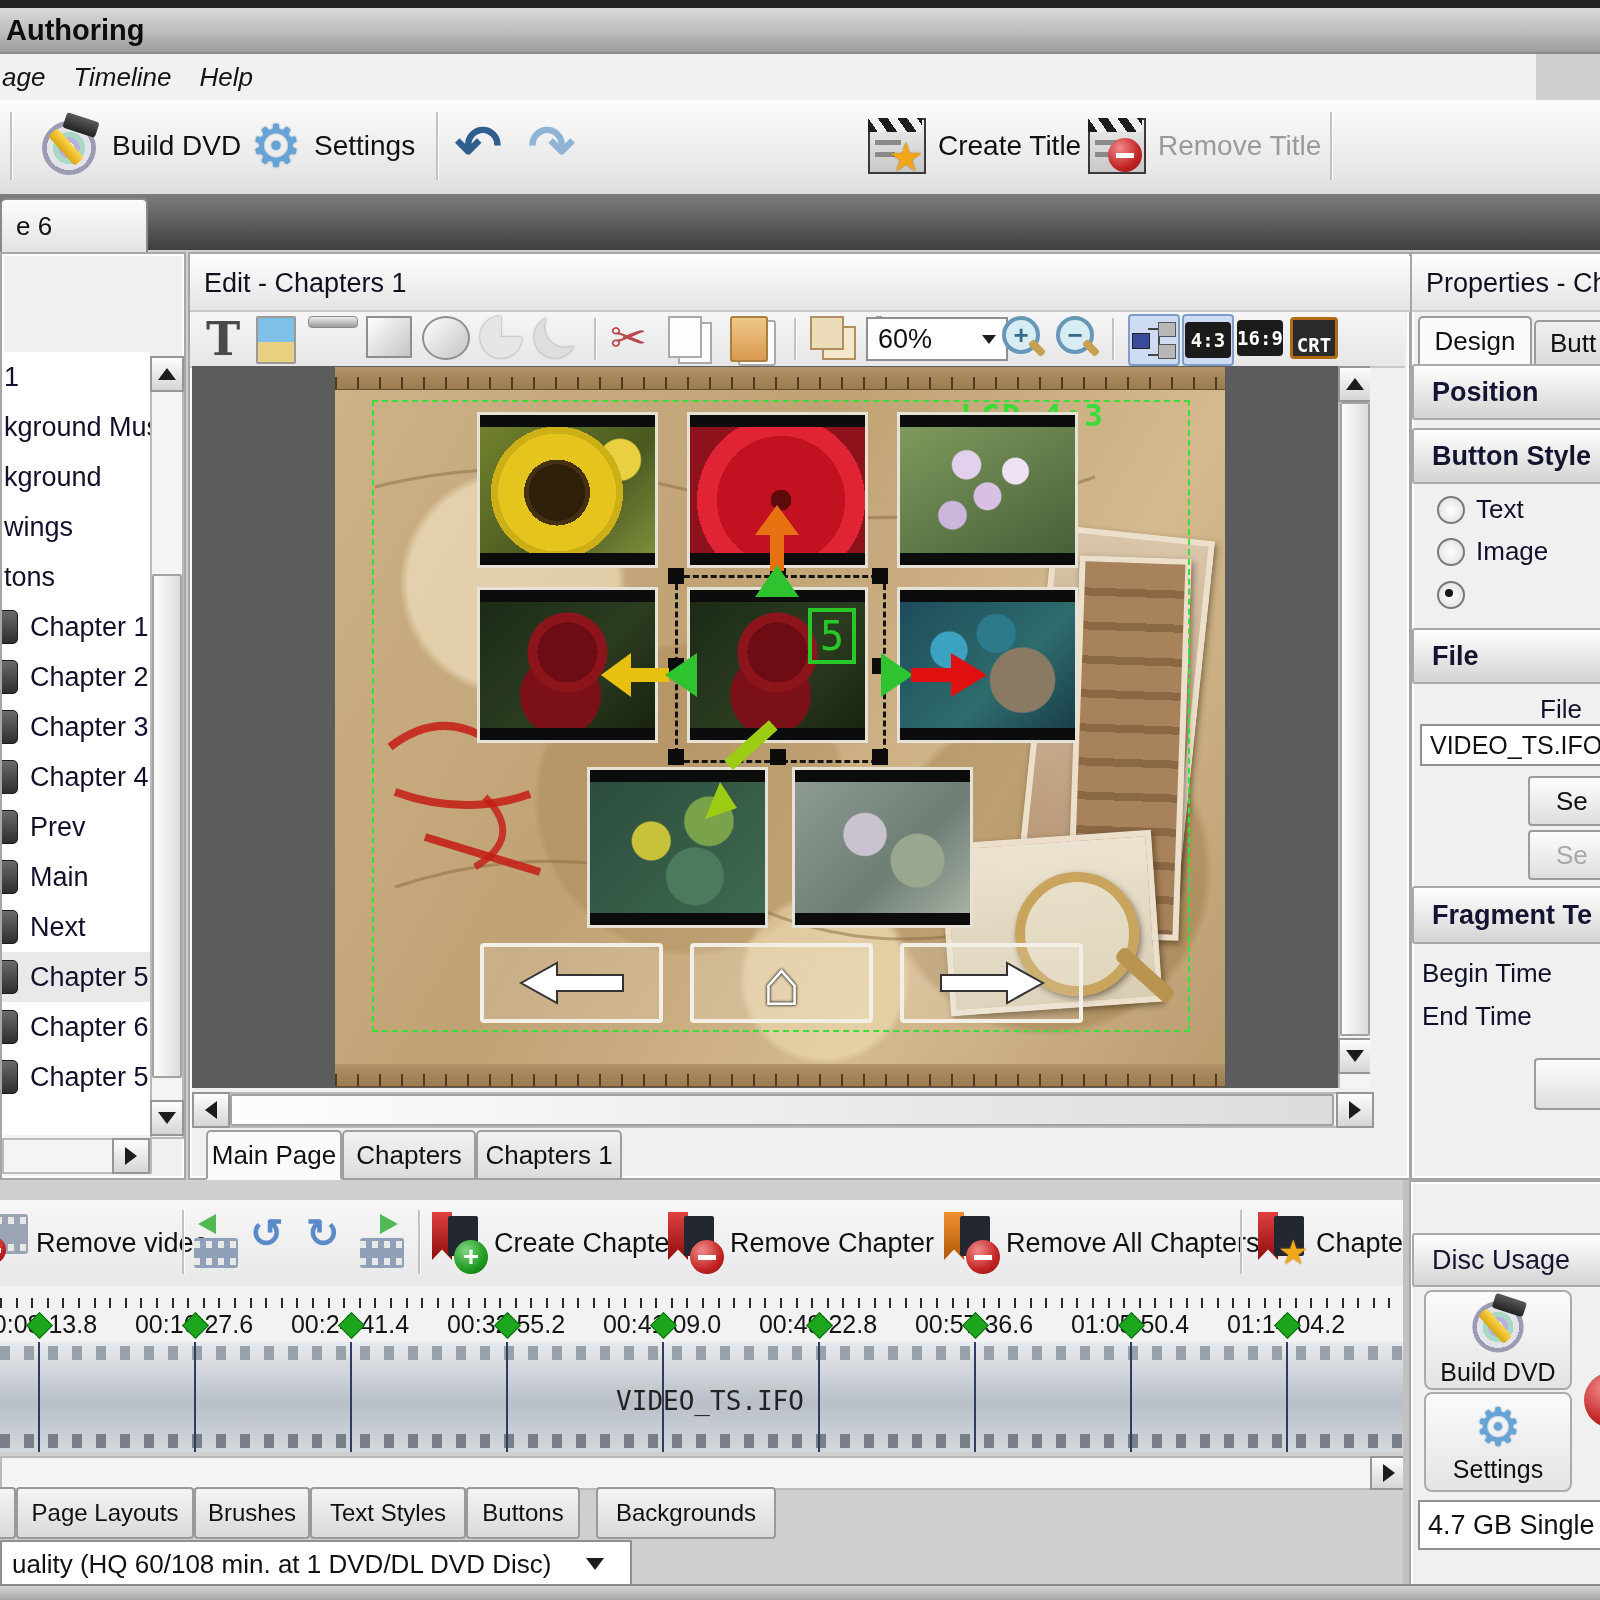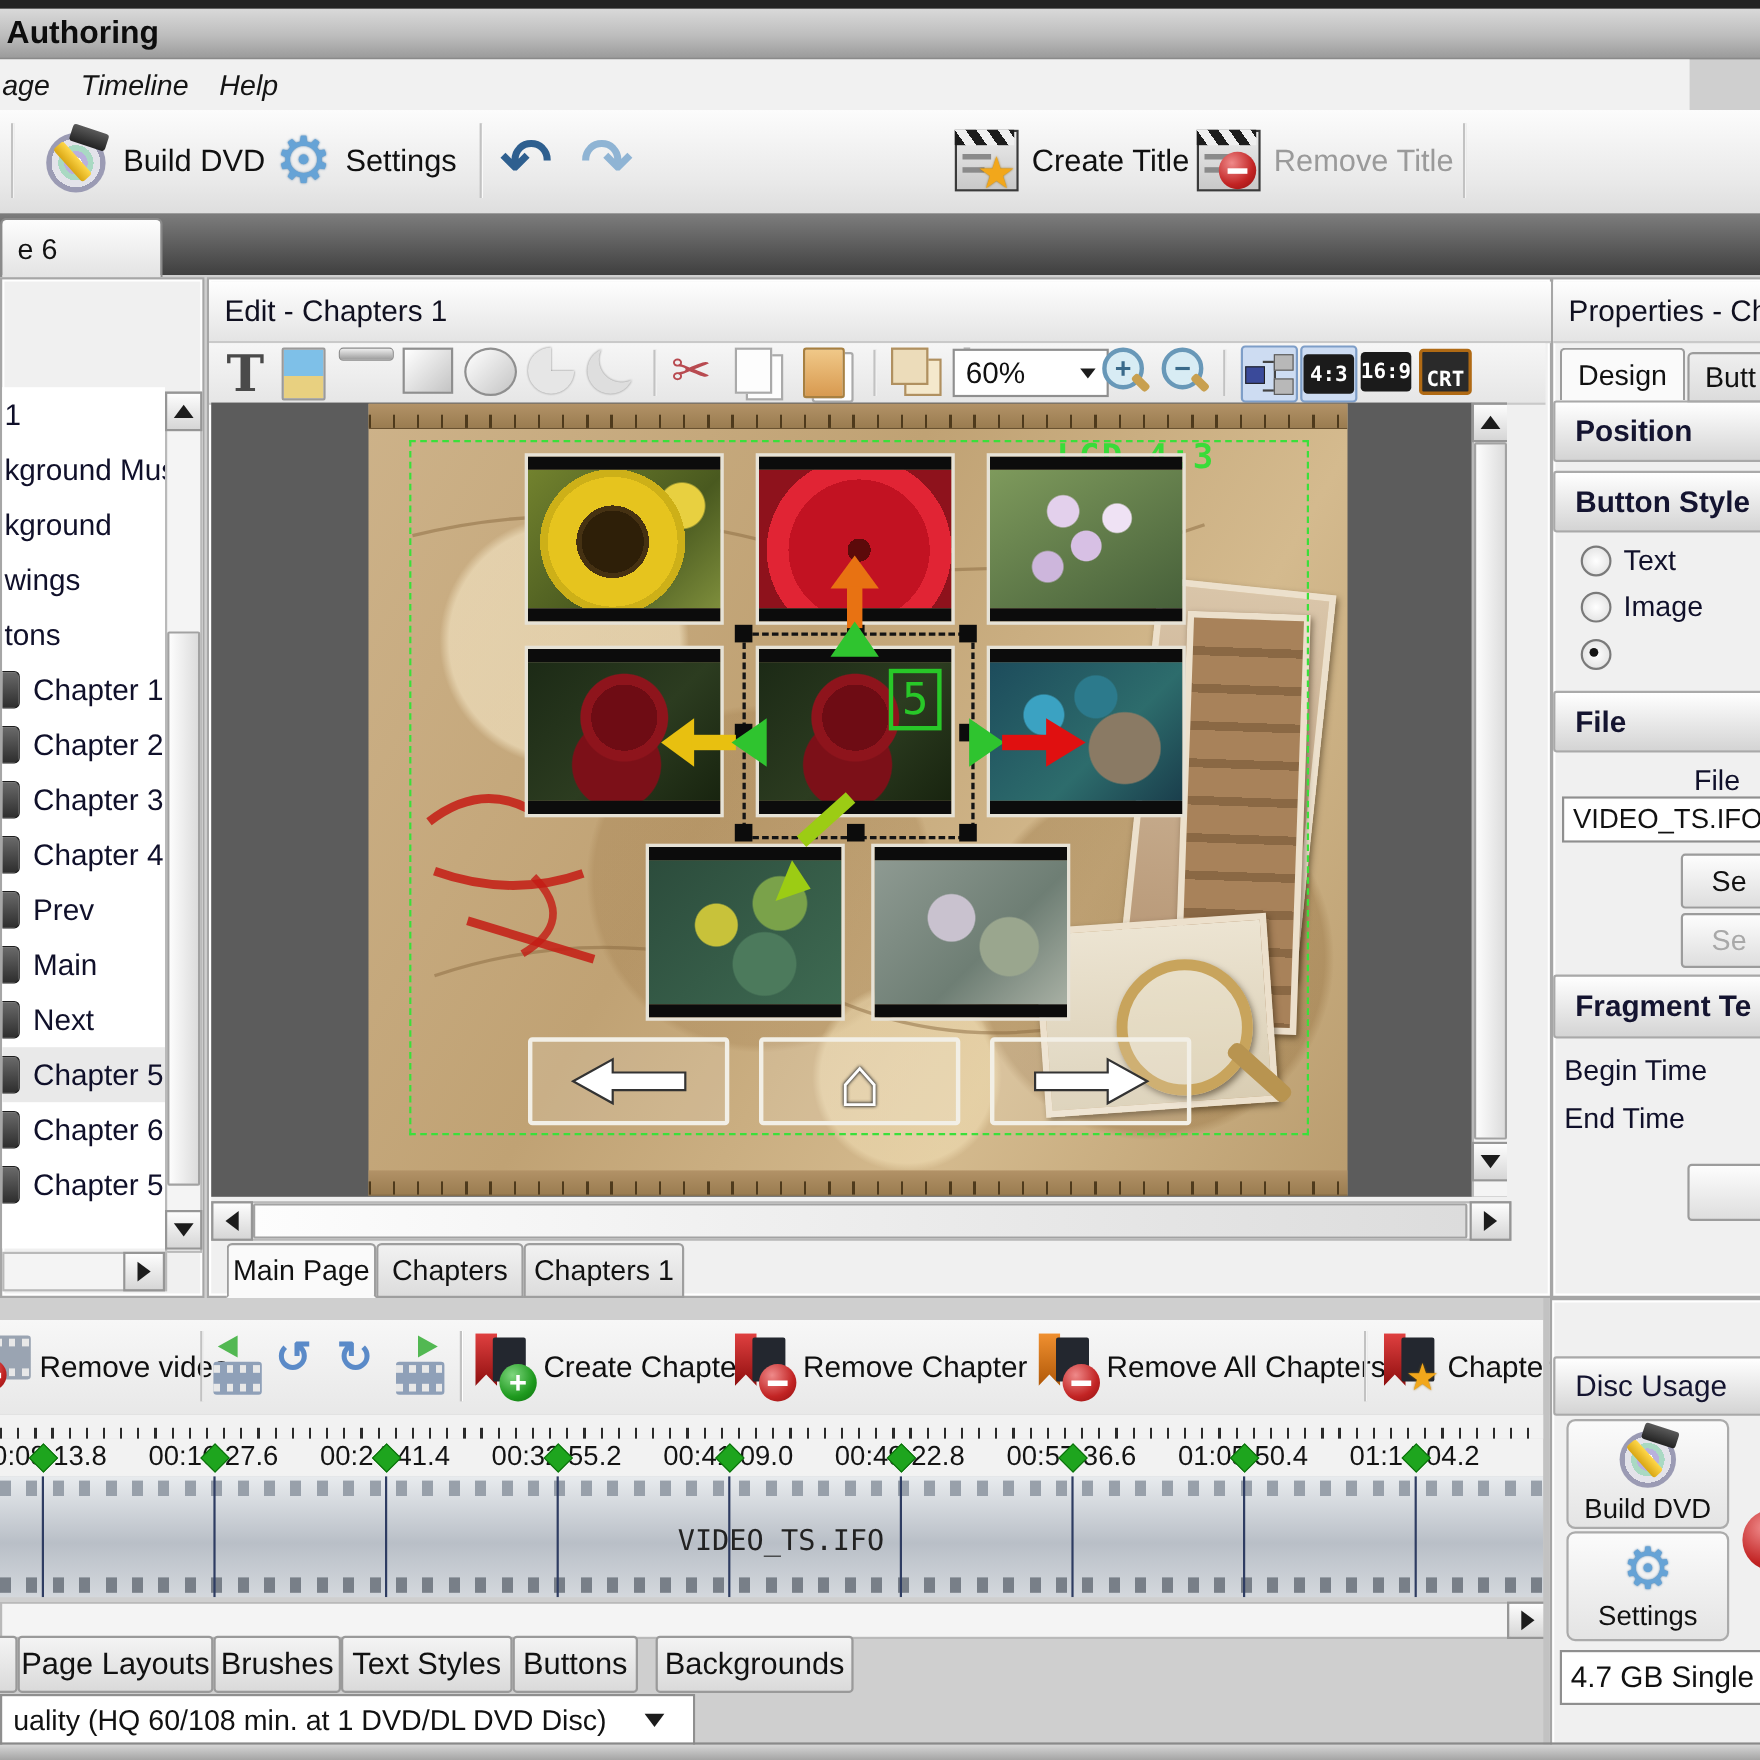--- a/index.html
+++ b/index.html
@@ -168,21 +168,21 @@
   .tc{position:absolute;top:2px;font-size:25px;color:#131313;transform:translateX(-50%);white-space:nowrap;}
   .mark{position:absolute;top:8px;width:17px;height:17px;background:#1ea51e;border:1px solid #0b6e0b;transform:rotate(45deg);}
   .track{left:0;top:1342px;width:1403px;height:110px;background:linear-gradient(#e8ebee,#b9bfc7 55%,#d4d8dd);overflow:hidden;}
   .sprock{position:absolute;left:0;width:100%;height:14px;
     background:repeating-linear-gradient(90deg,#98a0aa 0 10px,transparent 10px 24px);}
   .tline{position:absolute;top:0;width:2px;height:110px;background:#2e3c62;}
   .cliplabel{position:absolute;top:44px;font-size:26px;color:#222;transform:translateX(-50%);
     font-family:"DejaVu Sans Mono",monospace;}
   
   .gtab{position:absolute;top:1487px;height:48px;background:linear-gradient(#f4f4f4,#dadada);
-    border:2px solid #9a9a9a;border-radius:4px;display:flex;align-items:center;justify-content:center;font-size:28px;}
+    border:2px solid #9a9a9a;border-radius:4px;display:flex;align-items:center;justify-content:center;font-size:24px;}
   .statusbar{left:0;top:1584px;width:1600px;height:16px;background:linear-gradient(#d6d6d6,#9e9e9e);border-top:2px solid #8a8a8a;}
   
   .discbtn{position:absolute;left:1424px;width:144px;height:96px;background:linear-gradient(#fbfbfb,#e4e4e4);
     border:2px solid #ababab;border-radius:8px;display:flex;flex-direction:column;align-items:center;justify-content:center;gap:2px;font-size:25px;}
 </style>
 </head>
 <body>
 
 <div class="page">
 

